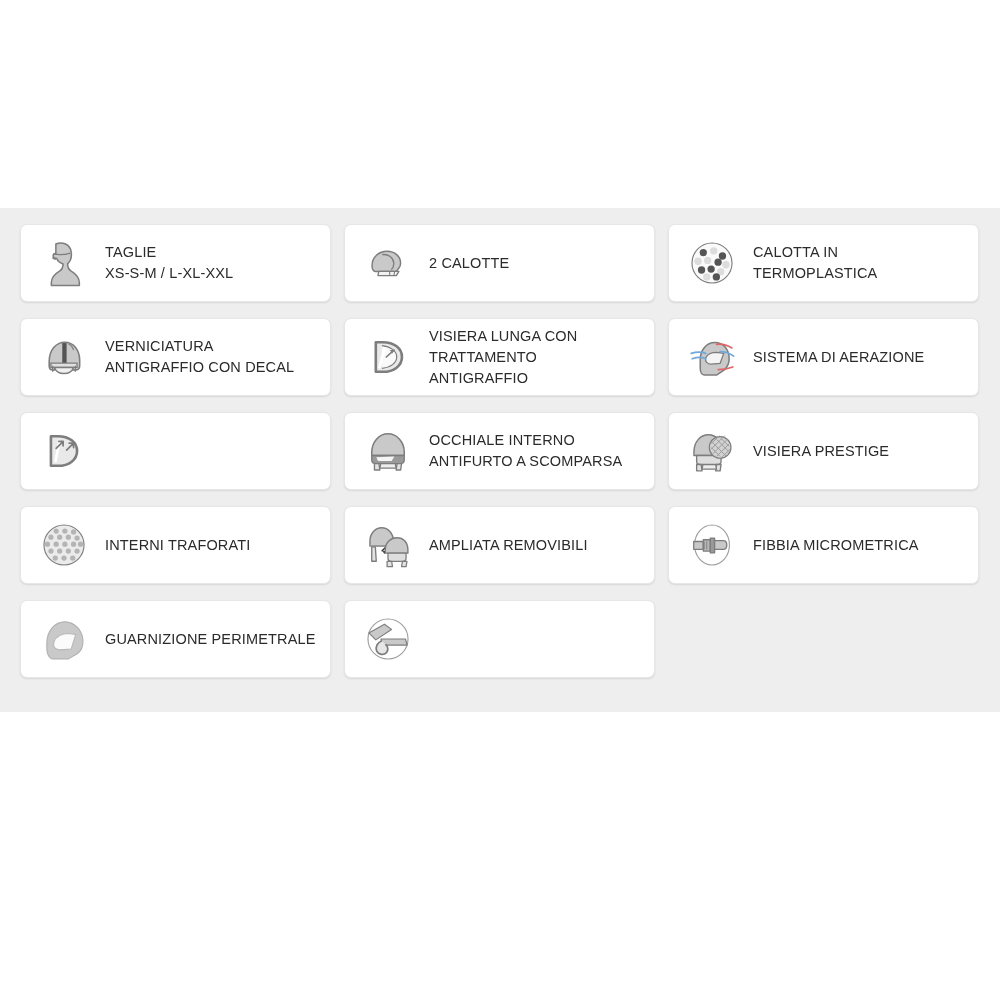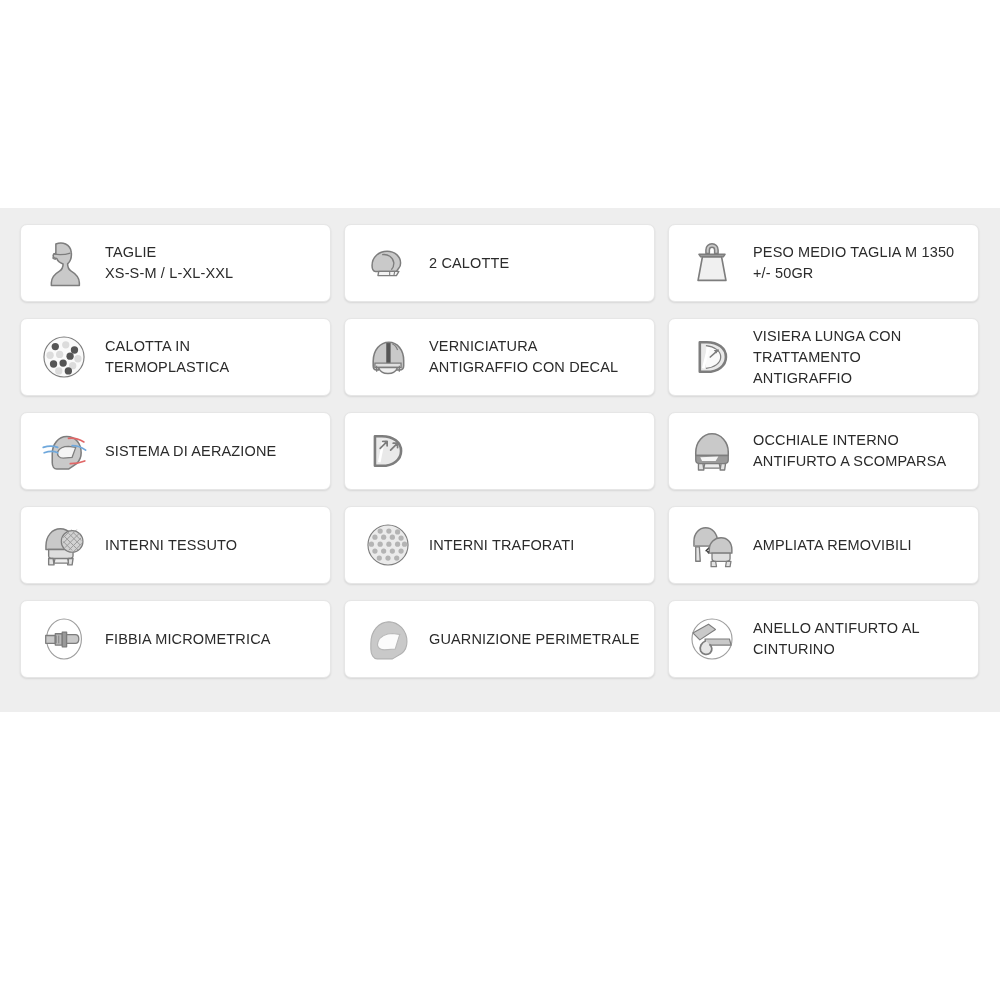--- a/index.html
+++ b/index.html
@@ -79,31 +79,20 @@
         <div class="card">
           <div class="card-icon">
       <svg width="52" height="52" viewBox="0 0 62 62">
         <path d="M12 34c0-10 8-17 18-17 9 0 16 6 16 14 0 3-1 5-2 6l-3 4H16c-3 0-4-3-4-7z" fill="#c9c9c9" stroke="#7d7d7d" stroke-width="1.8" stroke-linejoin="round"></path>
         <path d="M24 21c7-1 13 3 14 10 0 3-1 6-3 8" fill="none" stroke="#7d7d7d" stroke-width="1.6"></path>
         <path d="M20 41h24l-3 5H19z" fill="#f2f2f2" stroke="#7d7d7d" stroke-width="1.6" stroke-linejoin="round"></path>
         <path d="M33 41v5M39 41l-1 5" stroke="#7d7d7d" stroke-width="1.3"></path>
       </svg>
           </div>
           <div class="card-label">2 CALOTTE</div>
-        </div>
-        <div class="card">
-          <div class="card-icon">
-      <svg width="54" height="54" viewBox="0 0 62 62">
-        <path d="M31 9c4 0 7 3 7 7v4h-4v-4c0-2-1-3-3-3s-3 1-3 3v4h-4v-4c0-4 3-7 7-7z" fill="#c9c9c9" stroke="#7d7d7d" stroke-width="1.7" stroke-linejoin="round"></path>
-        <path d="M16 21h30l-2 3H18z" fill="#9b9b9b" stroke="#7d7d7d" stroke-width="1.6" stroke-linejoin="round"></path>
-        <path d="M20 24h22l5 27H15z" fill="#f0f0f0" stroke="#7d7d7d" stroke-width="1.9" stroke-linejoin="round"></path>
-      </svg>
-          </div>
-          <div class="card-label">PESO MEDIO TAGLIA M 1350
-+/- 50GR</div>
         </div>
         <div class="card">
           <div class="card-icon">
       <svg width="54" height="54" viewBox="0 0 62 62">
         <circle cx="31" cy="31" r="23" fill="#fafafa" stroke="#7d7d7d" stroke-width="1.3"></circle>
         <g>
           <circle cx="21" cy="19" r="4.2" fill="#555"></circle>
                 <circle cx="33" cy="17" r="4.2" fill="#dcdcdc"></circle>
           <circle cx="43" cy="23" r="4.2" fill="#555"></circle>
                 <circle cx="15" cy="29" r="4.2" fill="#dcdcdc"></circle>
@@ -193,21 +182,21 @@
         <path d="M14 36h27v7c0 2-2 3-4 3H18c-3 0-4-1-4-3z" fill="#dedede" stroke="#7d7d7d" stroke-width="1.5"></path>
         <path d="M14 46h5l1 7h-6zM36 46h5l-1 7h-5z" fill="#e3e3e3" stroke="#7d7d7d" stroke-width="1.5" stroke-linejoin="round"></path>
         <path d="M21 46h14l1 5H20z" fill="#ededed" stroke="#7d7d7d" stroke-width="1.4"></path>
         <circle cx="40" cy="27" r="12" fill="#d2d2d2" stroke="#7d7d7d" stroke-width="1.3"></circle>
         <g stroke="#9a9a9a" stroke-width="1.1">
           <path d="M30 23l9-9M30 29l15-15M32 34l16-16M36 37l14-14M41 39l10-10"></path>
           <path d="M30 27l10 10M31 21l16 16M36 18l13 13M41 17l9 9"></path>
         </g>
       </svg>
           </div>
-          <div class="card-label">INTERNI TESSUTO</div>
+          <div class="card-label">VISIERA PRESTIGE</div>
         </div>
         <div class="card">
           <div class="card-icon">
       <svg width="54" height="54" viewBox="0 0 62 62">
         <circle cx="31" cy="31" r="23" fill="#ebebeb" stroke="#7d7d7d" stroke-width="1.3"></circle>
         <g fill="#b4b4b4">
           <circle cx="22" cy="15" r="3"></circle>
                 <circle cx="32" cy="15" r="3"></circle>
                 <circle cx="42" cy="16" r="3"></circle>
           <circle cx="16" cy="22" r="3"></circle>
@@ -270,18 +259,16 @@
         </div>
         <div class="card">
           <div class="card-icon">
       <svg width="54" height="54" viewBox="0 0 62 62">
         <circle cx="31" cy="31" r="23" fill="#ffffff" stroke="#9e9e9e" stroke-width="1.3"></circle>
         <path d="M9 24l18-10 8 6-18 12z" fill="#c9c9c9" stroke="#7d7d7d" stroke-width="1.3" stroke-linejoin="round"></path>
         <path d="M23 31h28l2 7H24z" fill="#c9c9c9" stroke="#7d7d7d" stroke-width="1.4" stroke-linejoin="round"></path>
         <path d="M24 33c-5 2-8 7-6 12 2 4 8 5 11 2 3-3 2-8-1-10" fill="#e6e6e6" stroke="#7d7d7d" stroke-width="2" stroke-linejoin="round"></path>
       </svg>
           </div>
-          <div class="card-label">ANELLO ANTIFURTO AL
-CINTURINO</div>
         </div>
       </div>
   </div>
 </div>
 
 </body></html>

